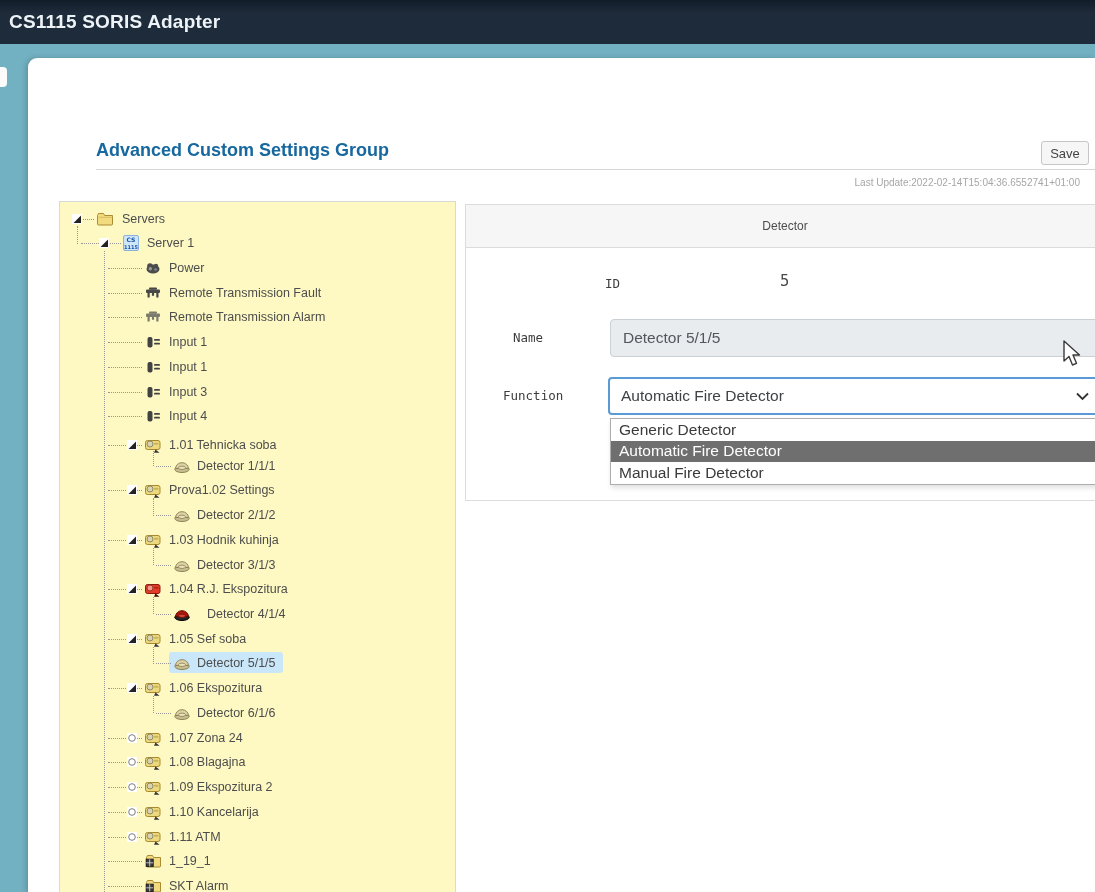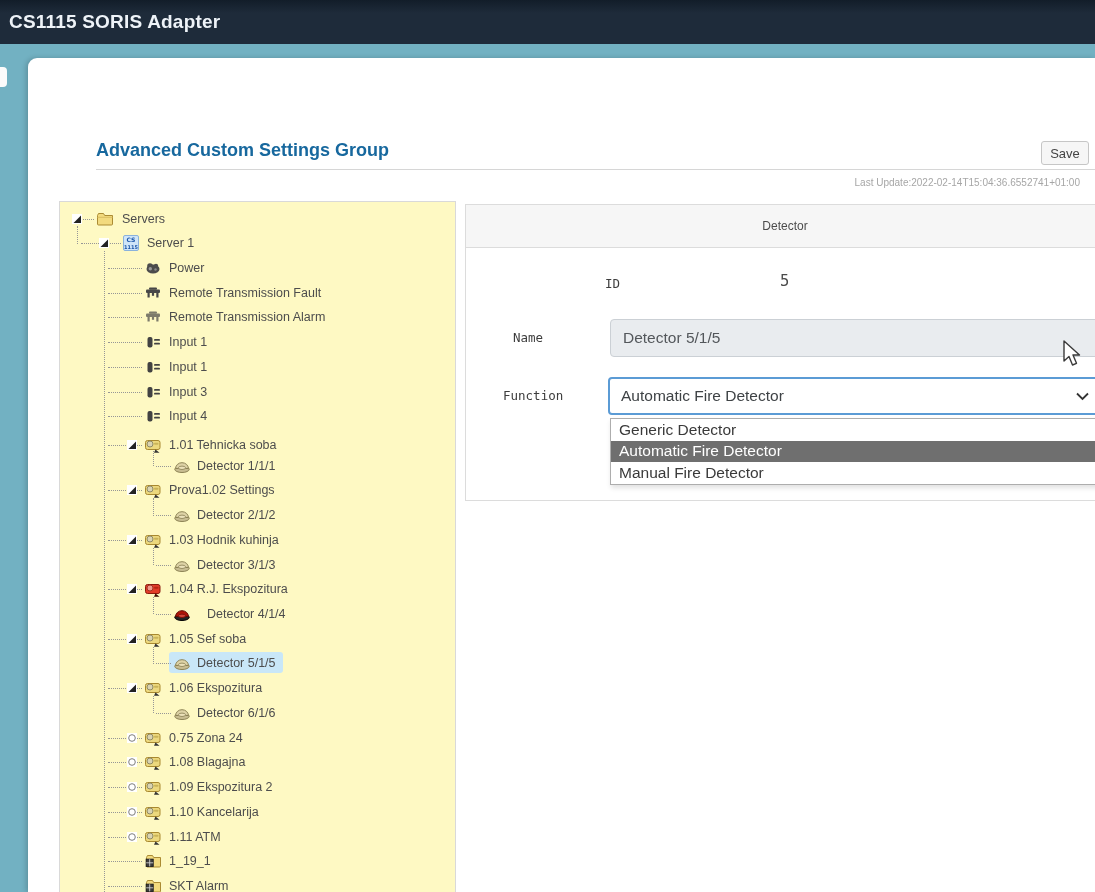--- a/index.html
+++ b/index.html
@@ -331,21 +331,21 @@
           <span class="dots" style="left:48px;width:34px"></span>
           <span class="exp" style="left:67px"><svg width="10" height="10">
               <circle cx="5" cy="5" r="3.3" fill="#fff" stroke="#7e7e7e"></circle>
             </svg></span>
           <span class="ticon" style="left:84px"><svg width="18" height="16">
               <rect x="1.5" y="3.5" width="14.5" height="9" rx="2" fill="#ecd87d" stroke="#a8882f"></rect>
               <circle cx="6" cy="7" r="3" fill="#d9d3b2" stroke="#8f8a66"></circle>
               <rect x="10" y="5.8" width="4.5" height="2" rx="1" fill="#c9b45a"></rect>
               <path d="M11.5 12.5 l4 3.2 h-5.5 z" fill="#333"></path>
             </svg></span>
-          <span class="tlabel" style="left: 109px;">0.75 Zona 24</span>
+          <span class="tlabel" style="left: 109px;">1.07 Zona 24</span>
         </div>
         <div class="trow" style="top: 549.34px;">
           <span class="dots" style="left:48px;width:34px"></span>
           <span class="exp" style="left:67px"><svg width="10" height="10">
               <circle cx="5" cy="5" r="3.3" fill="#fff" stroke="#7e7e7e"></circle>
             </svg></span>
           <span class="ticon" style="left:84px"><svg width="18" height="16">
               <rect x="1.5" y="3.5" width="14.5" height="9" rx="2" fill="#ecd87d" stroke="#a8882f"></rect>
               <circle cx="6" cy="7" r="3" fill="#d9d3b2" stroke="#8f8a66"></circle>
               <rect x="10" y="5.8" width="4.5" height="2" rx="1" fill="#c9b45a"></rect>

